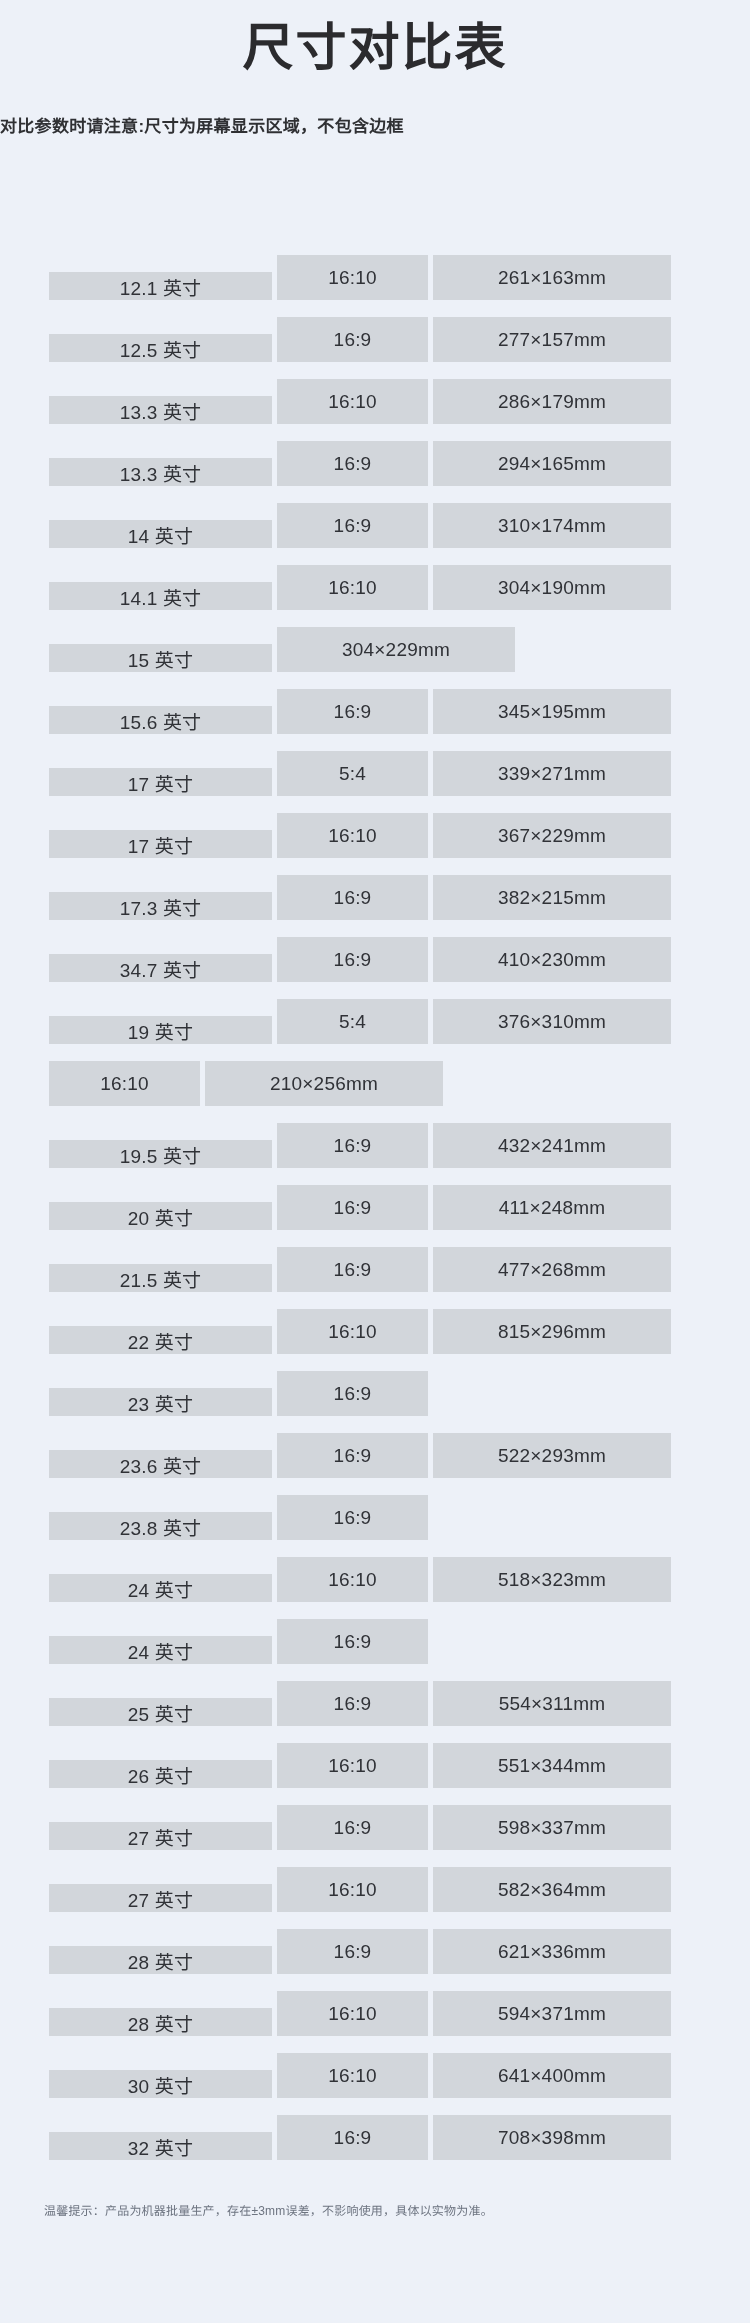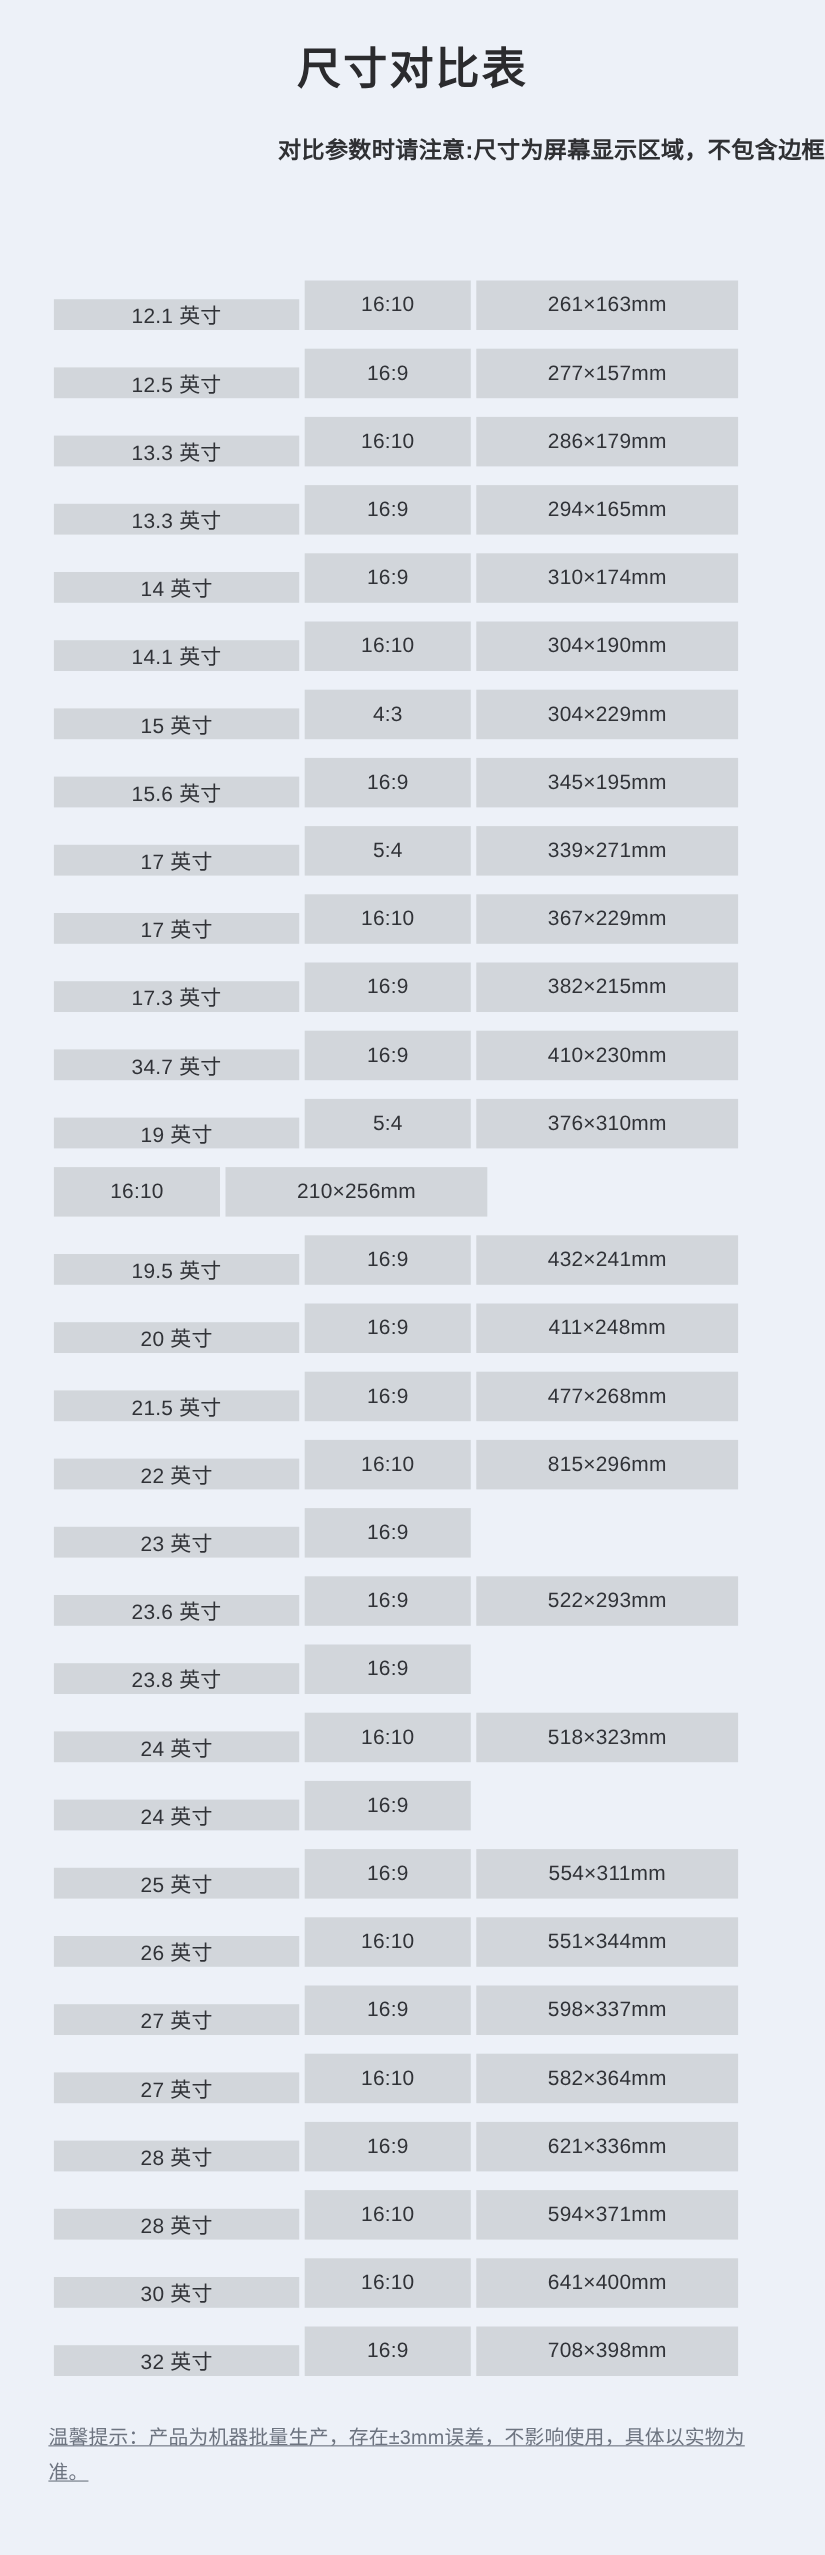--- a/index.html
+++ b/index.html
@@ -20,34 +20,34 @@
     width: 750px;
     min-height: 2323px;
     box-sizing: border-box;
     background: #edf1f8;
     overflow: hidden;
   }
 
   
   .page-title {
     margin: 0;
-    padding-top: 40px;
+    padding-top: 19px;
     text-align: center;
-    font-size: 40px;
+    font-size: 51px;
     line-height: 1.15;
     font-weight: 700;
     color: #2b2b2e;
     letter-spacing: 2px;
   }
 
   .page-subtitle {
     margin: 0;
     padding-top: 38px;
-    text-align: right;
-    font-size: 21px;
+    text-align: left;
+    font-size: 17px;
     line-height: 1.3;
     font-weight: 700;
     color: #2f3033;
     letter-spacing: 0.3px;
   }
 
   
   .spec-table {
     margin: 0;
     padding: 0;
@@ -82,25 +82,24 @@
   .cell-ratio { width: 151px; }
   .cell-dim   { width: 238px; }
 
   
   .footer-note {
     position: absolute;
     top: 2201px;
     left: 44px;
     width: 666px;
     margin: 0;
-    font-size: 18px;
+    font-size: 12px;
     line-height: 1.75;
     color: #6d7480;
     letter-spacing: 0.2px;
-    text-decoration: underline;
   }
 </style>
 </head>
 <body>
 
 <div class="page">
 
   <h1 class="page-title">尺寸对比表</h1>
 
   <p class="page-subtitle">对比参数时请注意:尺寸为屏幕显示区域，不包含边框</p>
@@ -131,21 +130,20 @@
         <div class="spec-cell cell-ratio">16:9</div>
         <div class="spec-cell cell-dim">310×174mm</div>
       </li>
       <li class="spec-row">
         <div class="spec-cell cell-size">14.1 英寸</div>
         <div class="spec-cell cell-ratio">16:10</div>
         <div class="spec-cell cell-dim">304×190mm</div>
       </li>
       <li class="spec-row">
         <div class="spec-cell cell-size">15 英寸</div>
-        <div class="spec-cell cell-ratio">4:3</div>
         <div class="spec-cell cell-dim">304×229mm</div>
       </li>
       <li class="spec-row">
         <div class="spec-cell cell-size">15.6 英寸</div>
         <div class="spec-cell cell-ratio">16:9</div>
         <div class="spec-cell cell-dim">345×195mm</div>
       </li>
       <li class="spec-row">
         <div class="spec-cell cell-size">17 英寸</div>
         <div class="spec-cell cell-ratio">5:4</div>

